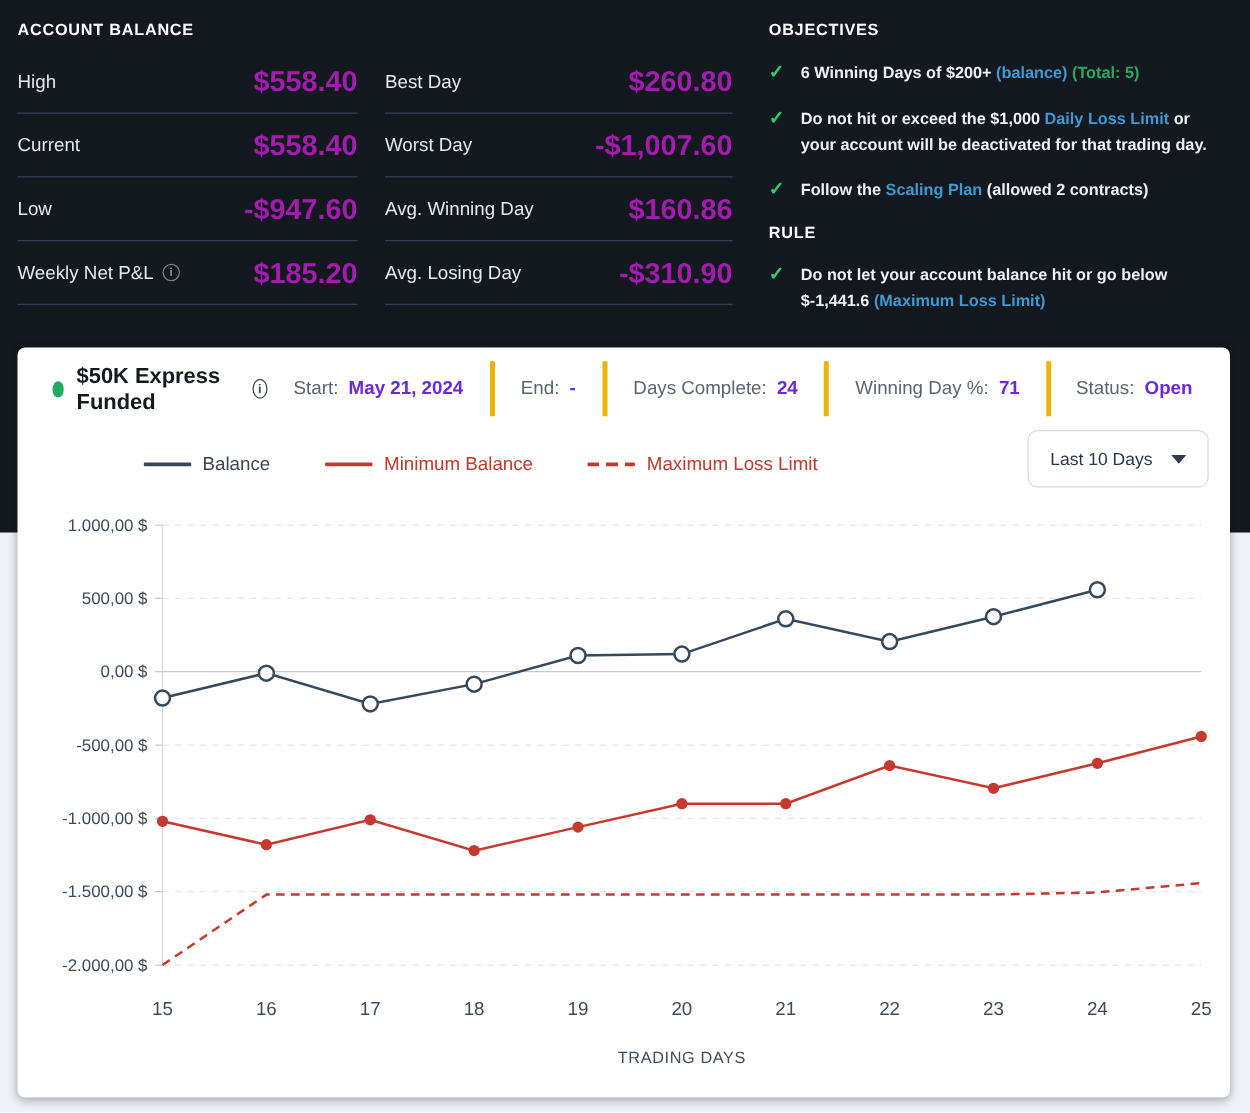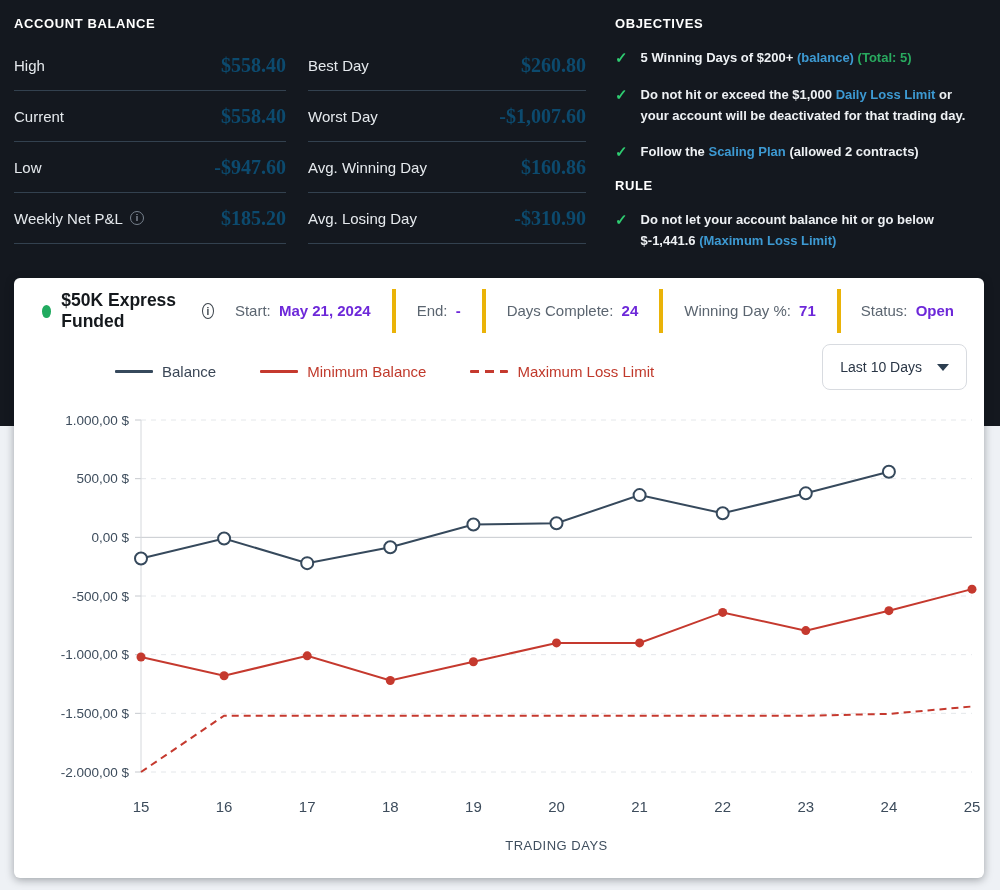--- a/index.html
+++ b/index.html
@@ -8,21 +8,21 @@
   .dark-band { position:absolute; top:0; left:0; width:1000px; height:426px; background:var(--dark-bg,#14181f); }
 
   
   .stats { position:absolute; top:16px; left:14px; width:572px; color:#fff; }
   .stats h2, .objectives h2 { font-size:13px; font-weight:700; letter-spacing:.6px; color:#fff; text-transform:uppercase; }
   .stats-cols { display:flex; gap:22px; margin-top:9px; }
   .stats-col { flex:1; }
   .stats-col:first-child { max-width:272px; }
   .stat-row { display:flex; justify-content:space-between; align-items:center; height:51px; border-bottom:1px solid var(--divider,#33414f); }
   .stat-label { font-size:15px; color:#e5e9ed; display:inline-flex; align-items:center; gap:7px; }
-  .stat-value { font-size:20px; font-weight:700; color:#0c4a6e;font-family:Liberation Serif, serif; }
+  .stat-value { font-size:23px; font-weight:700; color:#a21caf; }
   .mini-info { width:14px; height:14px; border:1px solid #78828e; border-radius:50%; display:inline-flex; align-items:center; justify-content:center; color:#8a939f; font-size:9px; font-weight:700; }
   .mini-info::after { content:"i"; }
 
   
   .objectives { position:absolute; top:16px; left:615px; width:372px; }
   .obj-list { margin-top:16px; }
   .obj-item { display:flex; gap:13px; margin-bottom:15px; }
   .check { color:var(--accent-green,#2ecc71); font-size:15px; font-weight:900; line-height:1.45; }
   .obj-item p { font-size:13px; line-height:1.62; font-weight:600; color:#eef1f4; max-width:340px; }
   .obj-item .link { color:var(--link-blue,#3d9ad3); cursor:pointer; }
@@ -46,21 +46,21 @@
   
   .legend-row { padding:30px 0 0 101px; display:flex; align-items:center; }
   .legend { display:flex; gap:44px; }
   .legend-item { display:flex; align-items:center; gap:9px; cursor:pointer; }
   .legend-item span.lg-text { font-size:15px; font-weight:500; }
   .swatch { width:38px; height:3px; background:var(--c); border-radius:1px; }
   .swatch.dashed { background:repeating-linear-gradient(90deg, var(--c) 0 9px, transparent 9px 15px); }
   .dropdown { position:absolute; top:66px; right:17px; background:#fff; border:1px solid #d8dbe0; border-radius:8px; padding:14px 17px; display:flex; align-items:center; gap:15px; font-size:14px; color:#2a3646; cursor:pointer; }
   .caret { width:0; height:0; border-left:6px solid transparent; border-right:6px solid transparent; border-top:7px solid #2c3e50; }
 
-  .chart-wrap { position:absolute; top:120px; left:12px; width:790px; height:470px; }
+  .chart-wrap { position:absolute; top:120px; left:1px; width:790px; height:470px; }
   svg { font-family:"Liberation Sans", sans-serif; }
 </style>
 </head>
 <body>
 
 <div class="page" style="--dark-bg: #14181f; --light-bg: #eef1f5; --divider: #33414f; --accent-green: #2ecc71; --total-green: #29a95f; --link-blue: #3d9ad3; --dot-green: #21ab60; --balance-slate: #36495c; --loss-red: #c5392e;">
   <div class="dark-band"></div>
 
   <section class="stats">
     <h2>ACCOUNT BALANCE</h2>
@@ -102,21 +102,21 @@
           </div>
         </div>
     </div>
   </section>
 
   <section class="objectives">
     <h2>OBJECTIVES</h2>
     <div class="obj-list" id="objective-items">
         <div class="obj-item">
           <span class="check">✓</span>
-          <p><span>5 Winning Days of $200+ </span><span class="link">(balance)</span><span> </span><span class="green">(Total: 5)</span></p>
+          <p><span>6 Winning Days of $200+ </span><span class="link">(balance)</span><span> </span><span class="green">(Total: 5)</span></p>
         </div>
         <div class="obj-item">
           <span class="check">✓</span>
           <p><span>Do not hit or exceed the $1,000 </span><span class="link">Daily Loss Limit</span><span> or your account will be deactivated for that trading day.</span></p>
         </div>
         <div class="obj-item">
           <span class="check">✓</span>
           <p><span>Follow the </span><span class="link">Scaling Plan</span><span> (allowed 2 contracts)</span></p>
         </div>
       </div>

